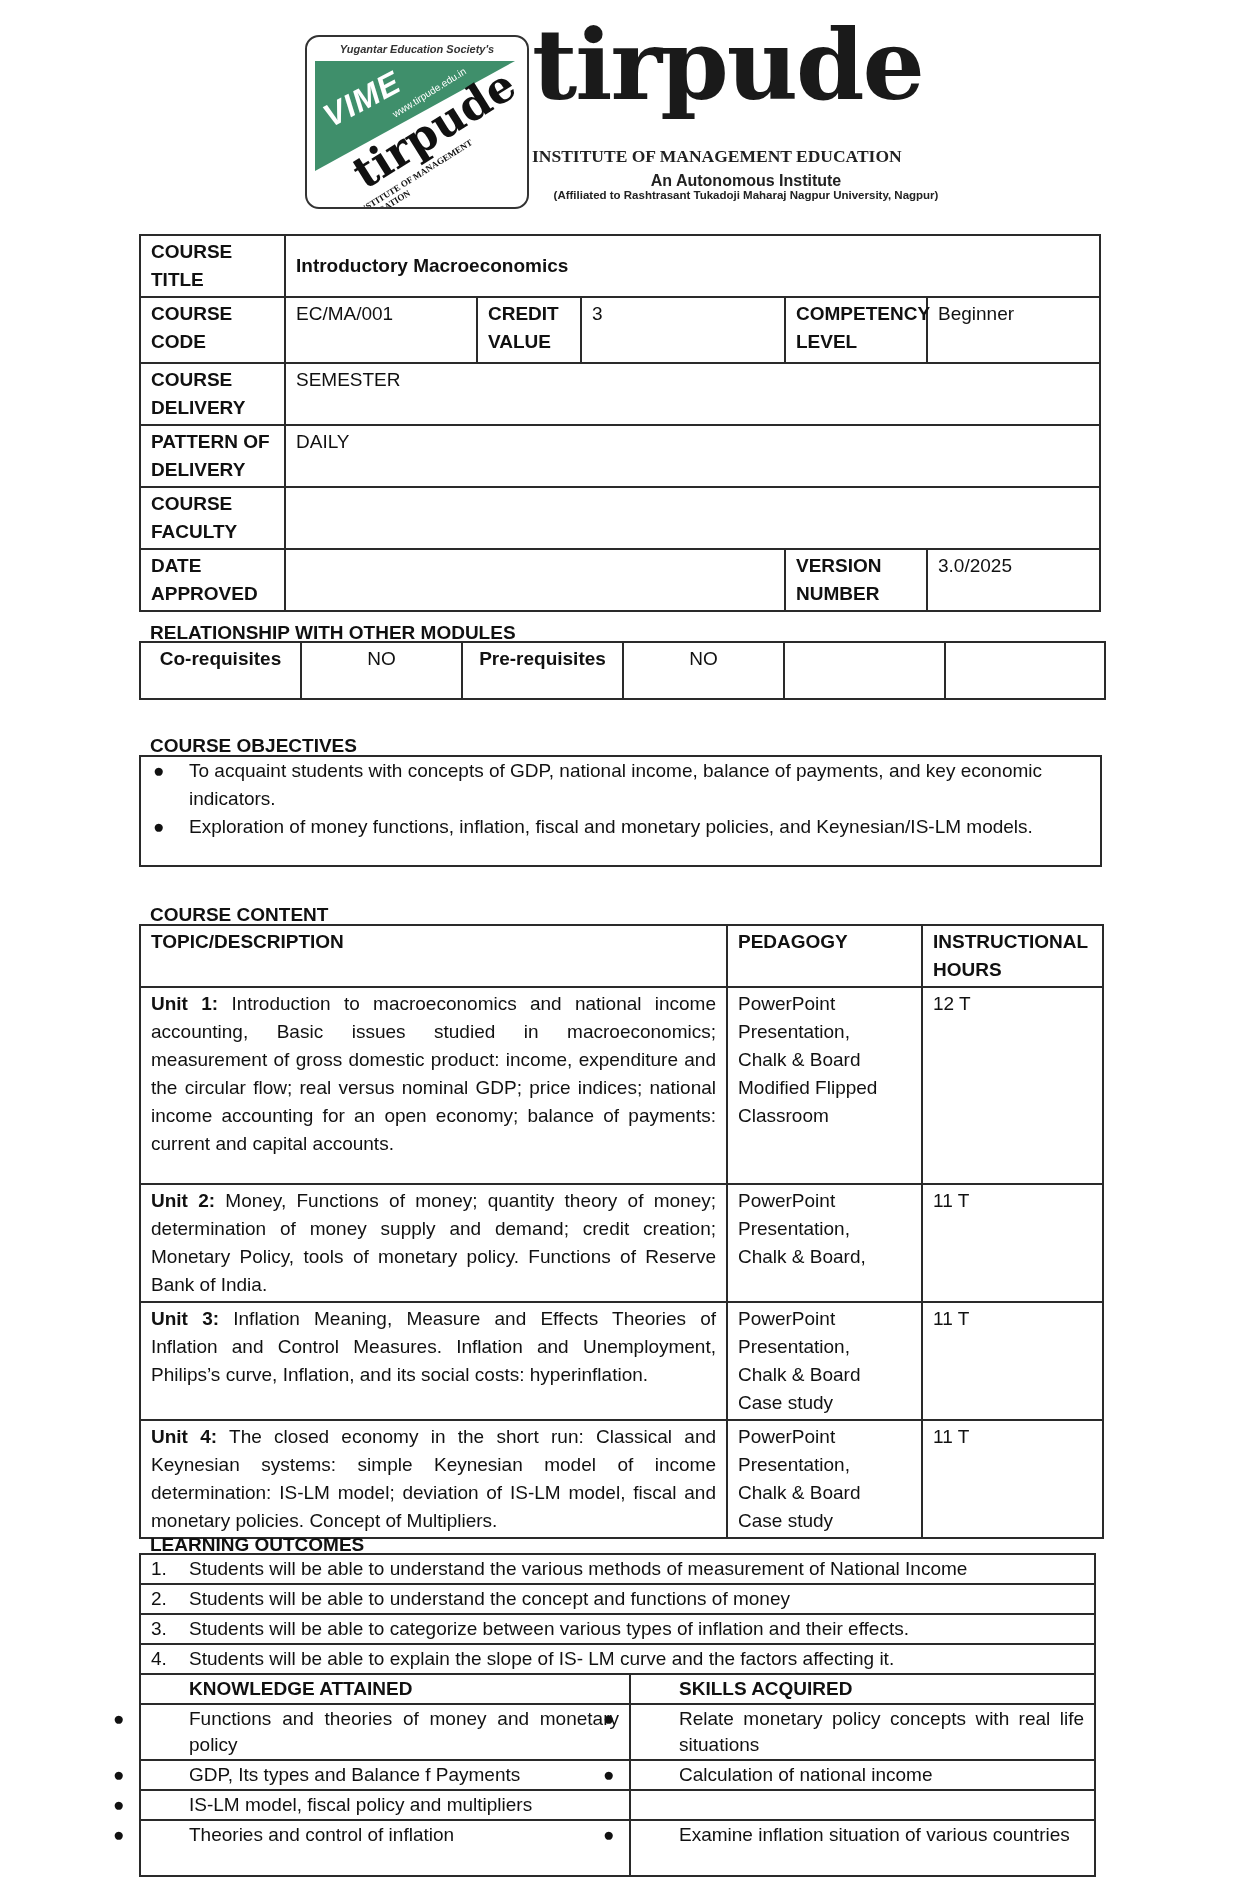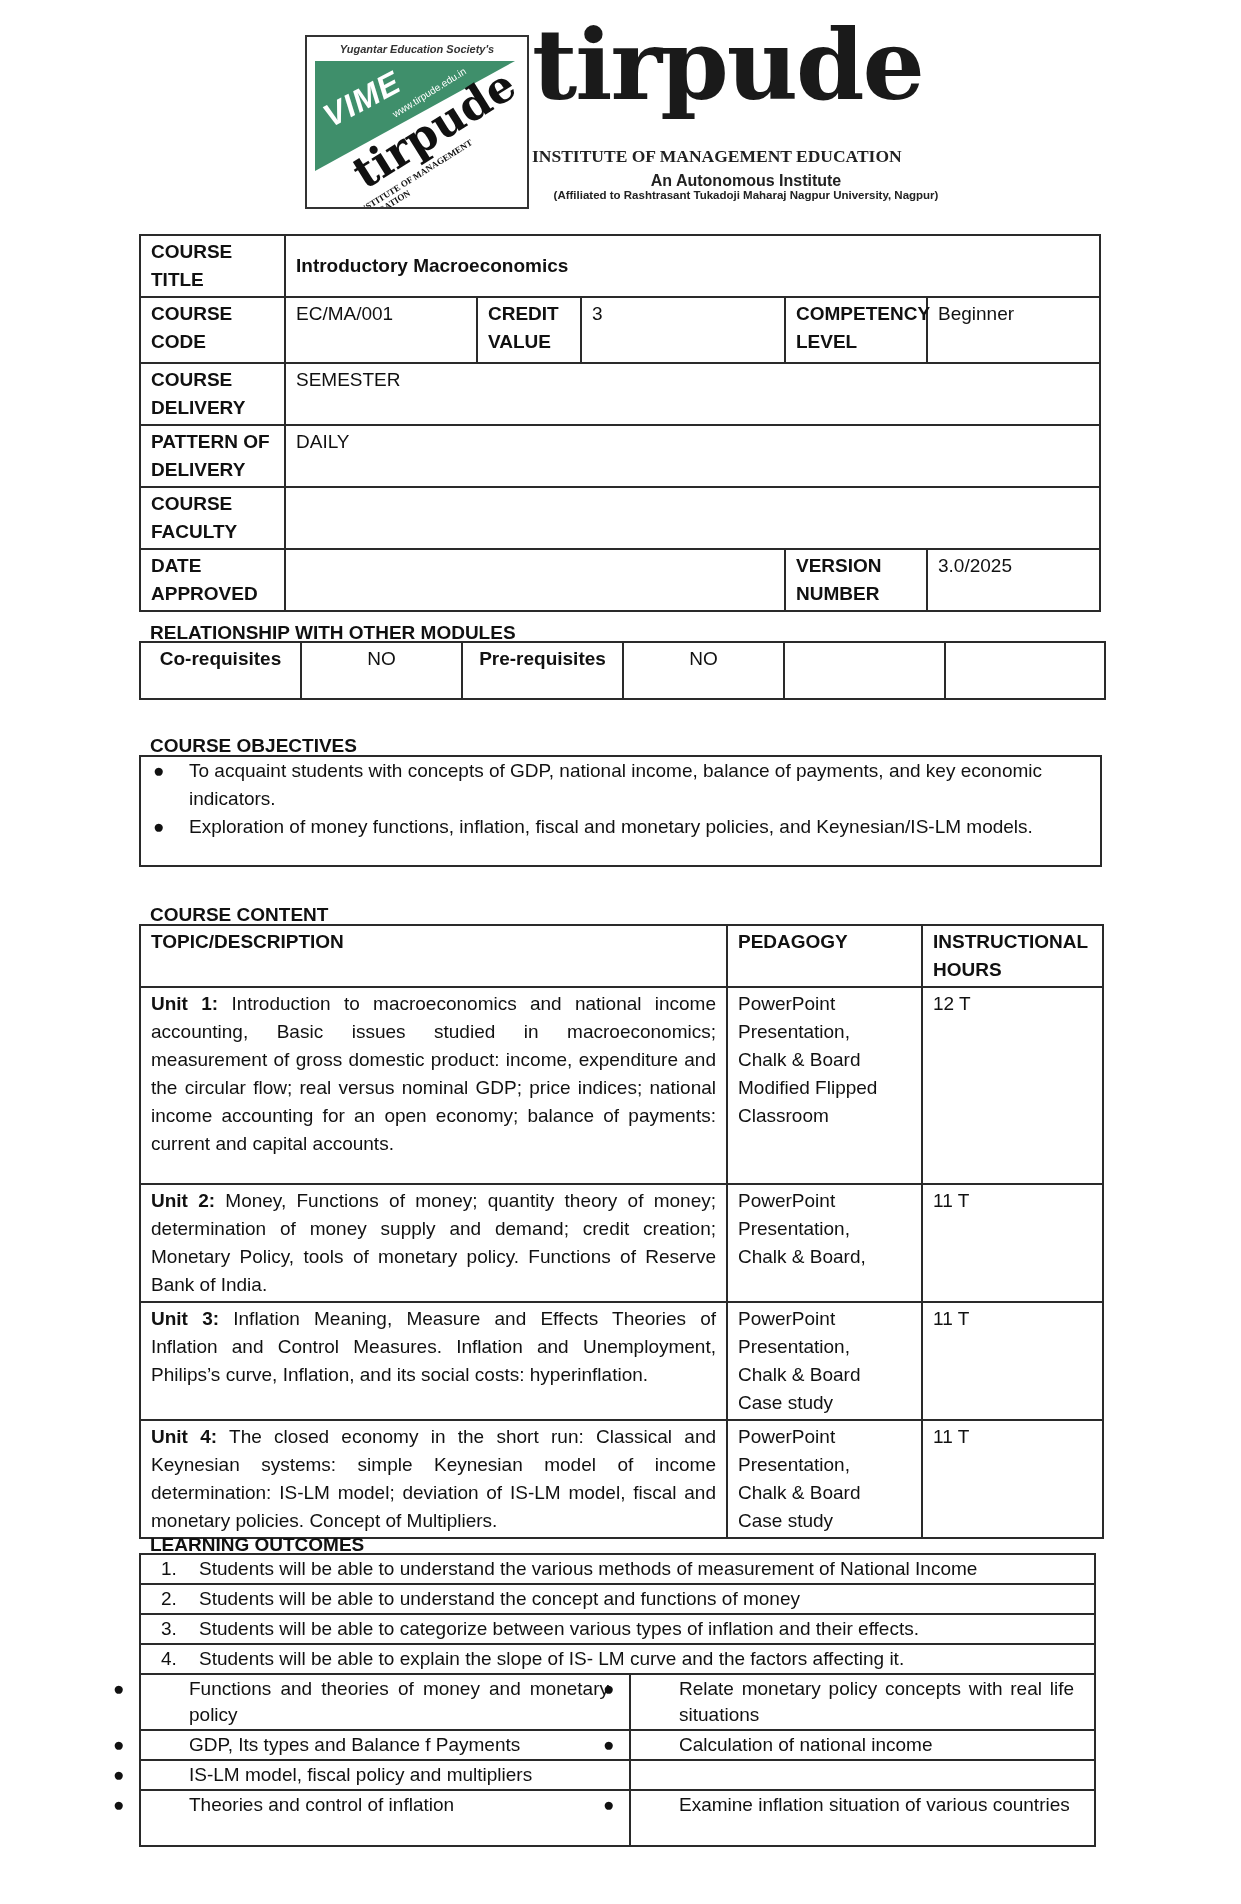--- a/index.html
+++ b/index.html
@@ -6,21 +6,21 @@
   body {
     width: 1241px; height: 1904px; position: relative; overflow: hidden;
     font-family: "Liberation Sans", sans-serif; color: #111;
   }
   .page { position: absolute; left: 0; top: 0; width: 1241px; height: 1904px; }
 
   
   .header { position: absolute; left: 300px; top: 30px; width: 660px; height: 180px; }
   .logo-box {
     position: absolute; left: 5px; top: 5px; width: 220px; height: 170px;
-    border: 2px solid #333; border-radius: 0; background: #fff; overflow: hidden;
+    border: 2px solid #333; border-radius: 14px; background: #fff; overflow: hidden;
   }
   .logo-society {
     position: absolute; left: 0; top: 6px; width: 100%; text-align: center;
     font-size: 11px; font-weight: bold; font-style: italic; color: #333;
   }
   .logo-tri {
     position: absolute; left: 8px; top: 24px; width: 200px; height: 110px;
     background: #3f8f6b; clip-path: polygon(0 0, 100% 0, 0 100%);
   }
   .logo-vime {
@@ -72,21 +72,21 @@
   #info-table { left: 139px; top: 234px; width: 960px; }
   #rel-table { left: 139px; top: 641px; width: 965px; text-align: center; }
   #obj-box {
     position: absolute; left: 139px; top: 755px; width: 963px; height: 112px;
     border: 2px solid #2a2a2a; box-sizing: border-box;
   }
   .obj-item { position: relative; padding-left: 48px; padding-right: 40px; font-size: 19px; line-height: 28px; }
   .obj-item .bullet { position: absolute; left: 12px; top: 0; }
   #content-table { left: 139px; top: 924px; width: 963px; }
   #lo-table { left: 139px; top: 1553px; width: 955px; }
-  #lo-table td { line-height: 26px; padding: 1px 20px; }
+  #lo-table td { line-height: 26px; padding: 1px 10px; }
   .num { display: inline-block; width: 38px; }
   .bul { display: inline-block; width: 38px; }
   .hang { padding-left: 48px !important; text-indent: -38px; }
 </style>
 </head>
 <body>
 
 <div class="page">
 
   <div class="header">
@@ -251,20 +251,24 @@
     <tr>
       <td colspan="2"><span class="num">2.</span><span>Students will be able to understand the concept and functions of money</span></td>
     </tr>
     <tr>
       <td colspan="2"><span class="num">3.</span><span>Students will be able to categorize between various types of inflation and their effects.</span></td>
     </tr>
     <tr>
       <td colspan="2"><span class="num">4.</span><span>Students will be able to explain the slope of IS- LM curve and the factors affecting it.</span></td>
     </tr>
     <tr>
+      <td class="lbl" style="padding-left:48px">KNOWLEDGE ATTAINED</td>
+      <td class="lbl" style="padding-left:48px">SKILLS ACQUIRED</td>
+    </tr>
+    <tr>
       <td class="hang just"><span class="bul">●</span><span>Functions and theories of money and monetary policy</span></td>
       <td class="hang just"><span class="bul">●</span><span>Relate monetary policy concepts with real life situations</span></td>
     </tr>
     <tr>
       <td class="hang just"><span class="bul">●</span><span>GDP, Its types and Balance f Payments</span></td>
       <td class="hang just"><span class="bul">●</span><span>Calculation of national income</span></td>
     </tr>
     <tr>
       <td class="hang just"><span class="bul">●</span><span>IS-LM model, fiscal policy and multipliers</span></td>
       <td></td>

